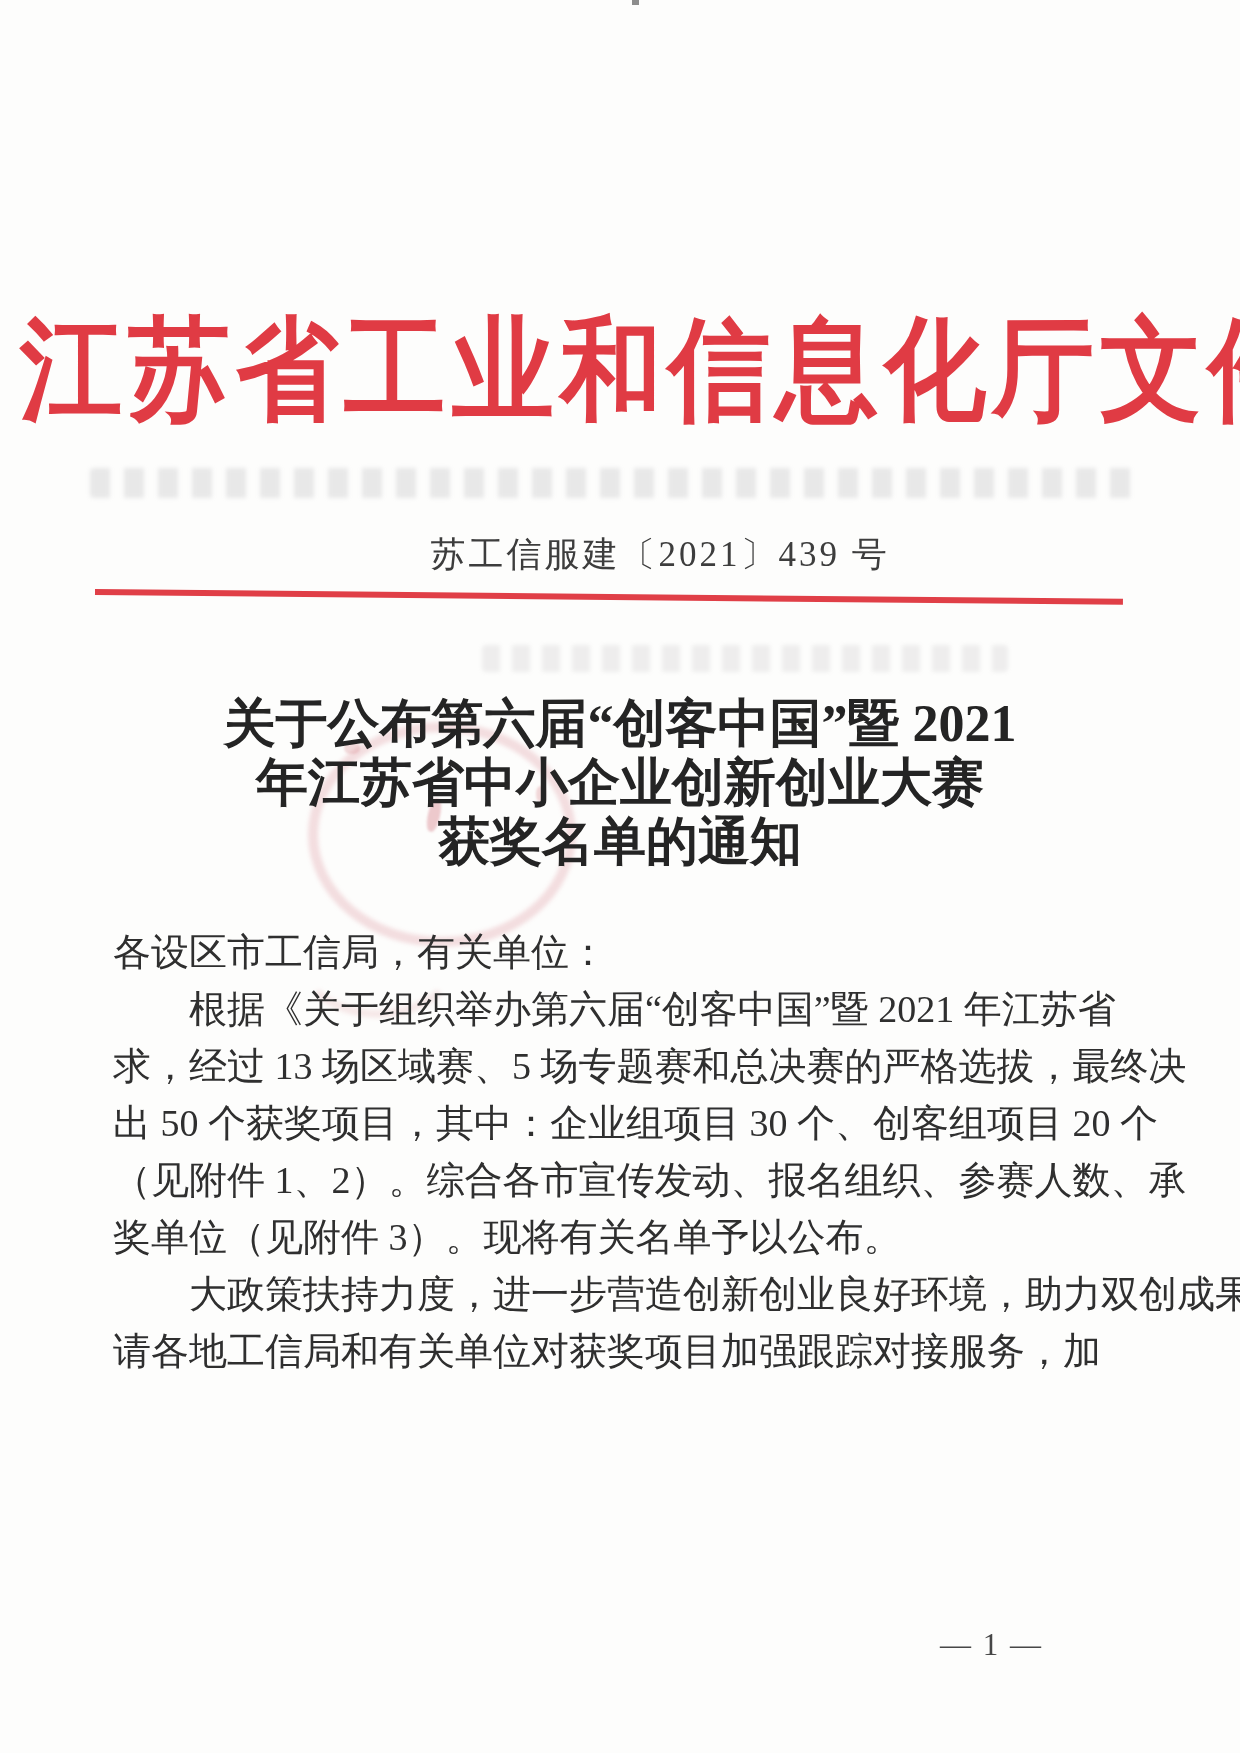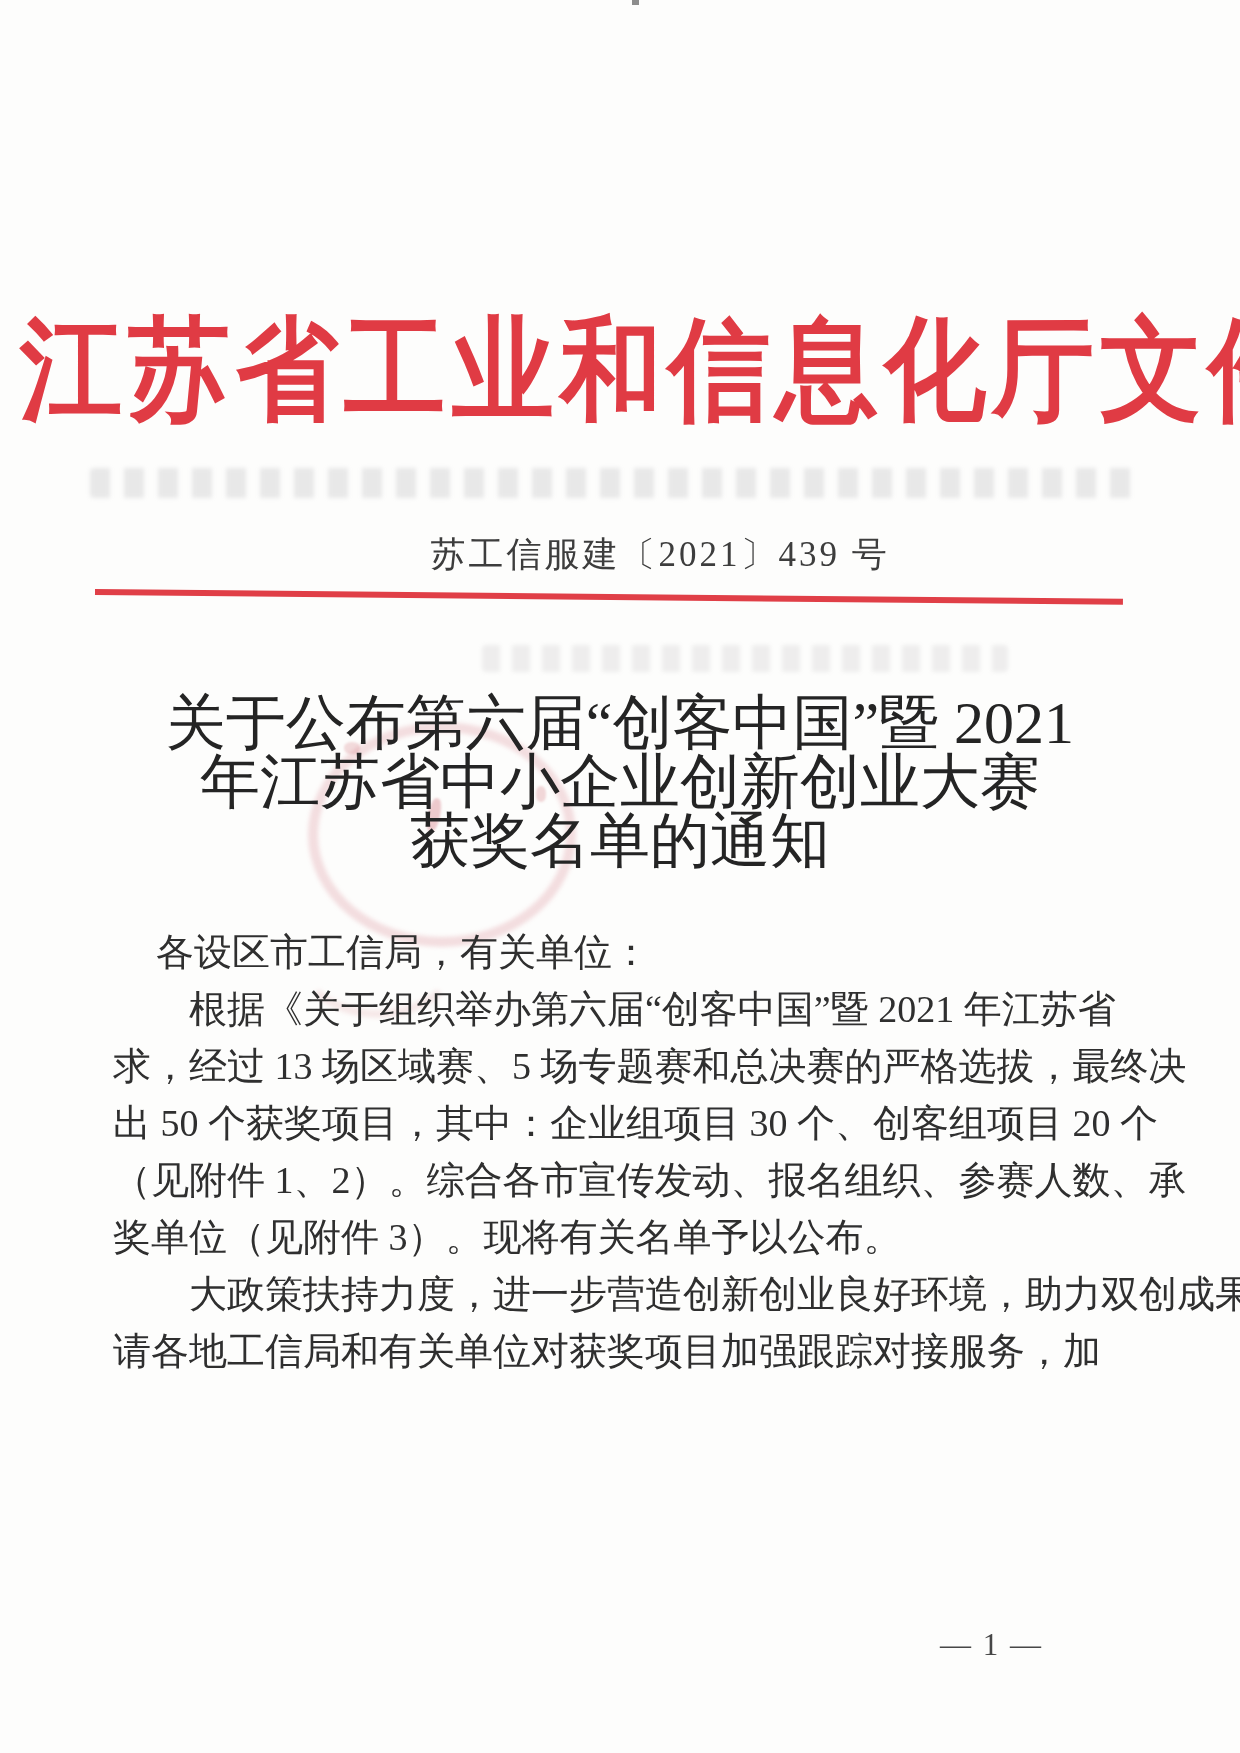--- a/index.html
+++ b/index.html
@@ -51,28 +51,28 @@
     border-radius:50%; filter:blur(2px);
   }
   .seal-blob { position:absolute; background:rgba(199,80,92,0.30); filter:blur(1px); border-radius:45%; }
   .seal-blob-1 { left:428px; top:798px; width:12px; height:34px; transform:rotate(12deg); }
   .seal-blob-2 { left:536px; top:786px; width:10px; height:16px; background:rgba(199,80,92,0.22); }
   .seal-blob-3 { left:344px; top:742px; width:16px; height:12px; background:rgba(199,80,92,0.20); }
 
   
   .doc-title {
     position:absolute; left:20px; top:694px; width:1200px;
-    text-align:center; font-size:60px; font-weight:normal; color:#242424;
+    text-align:center; font-size:52px; font-weight:bold; color:#242424;
   }
   .doc-title .line { line-height:59px; white-space:nowrap; }
 
   
   .body-text { position:absolute; left:113px; top:924px; width:1028px; font-size:38px; color:#2f2f2f; }
   .body-text .line { line-height:57px; white-space:nowrap; }
-  .salutation { line-height:57px; white-space:nowrap;margin-left:43px; }
+  .salutation { line-height:57px; white-space:nowrap; }
   .paragraph .line:first-child { text-indent:2em; }
 
   
   .page-number {
     position:absolute; left:940px; top:1627px;
     font-size:31px; color:#474747; letter-spacing:2px; white-space:nowrap;
   }
 </style>
 </head>
 <body>

